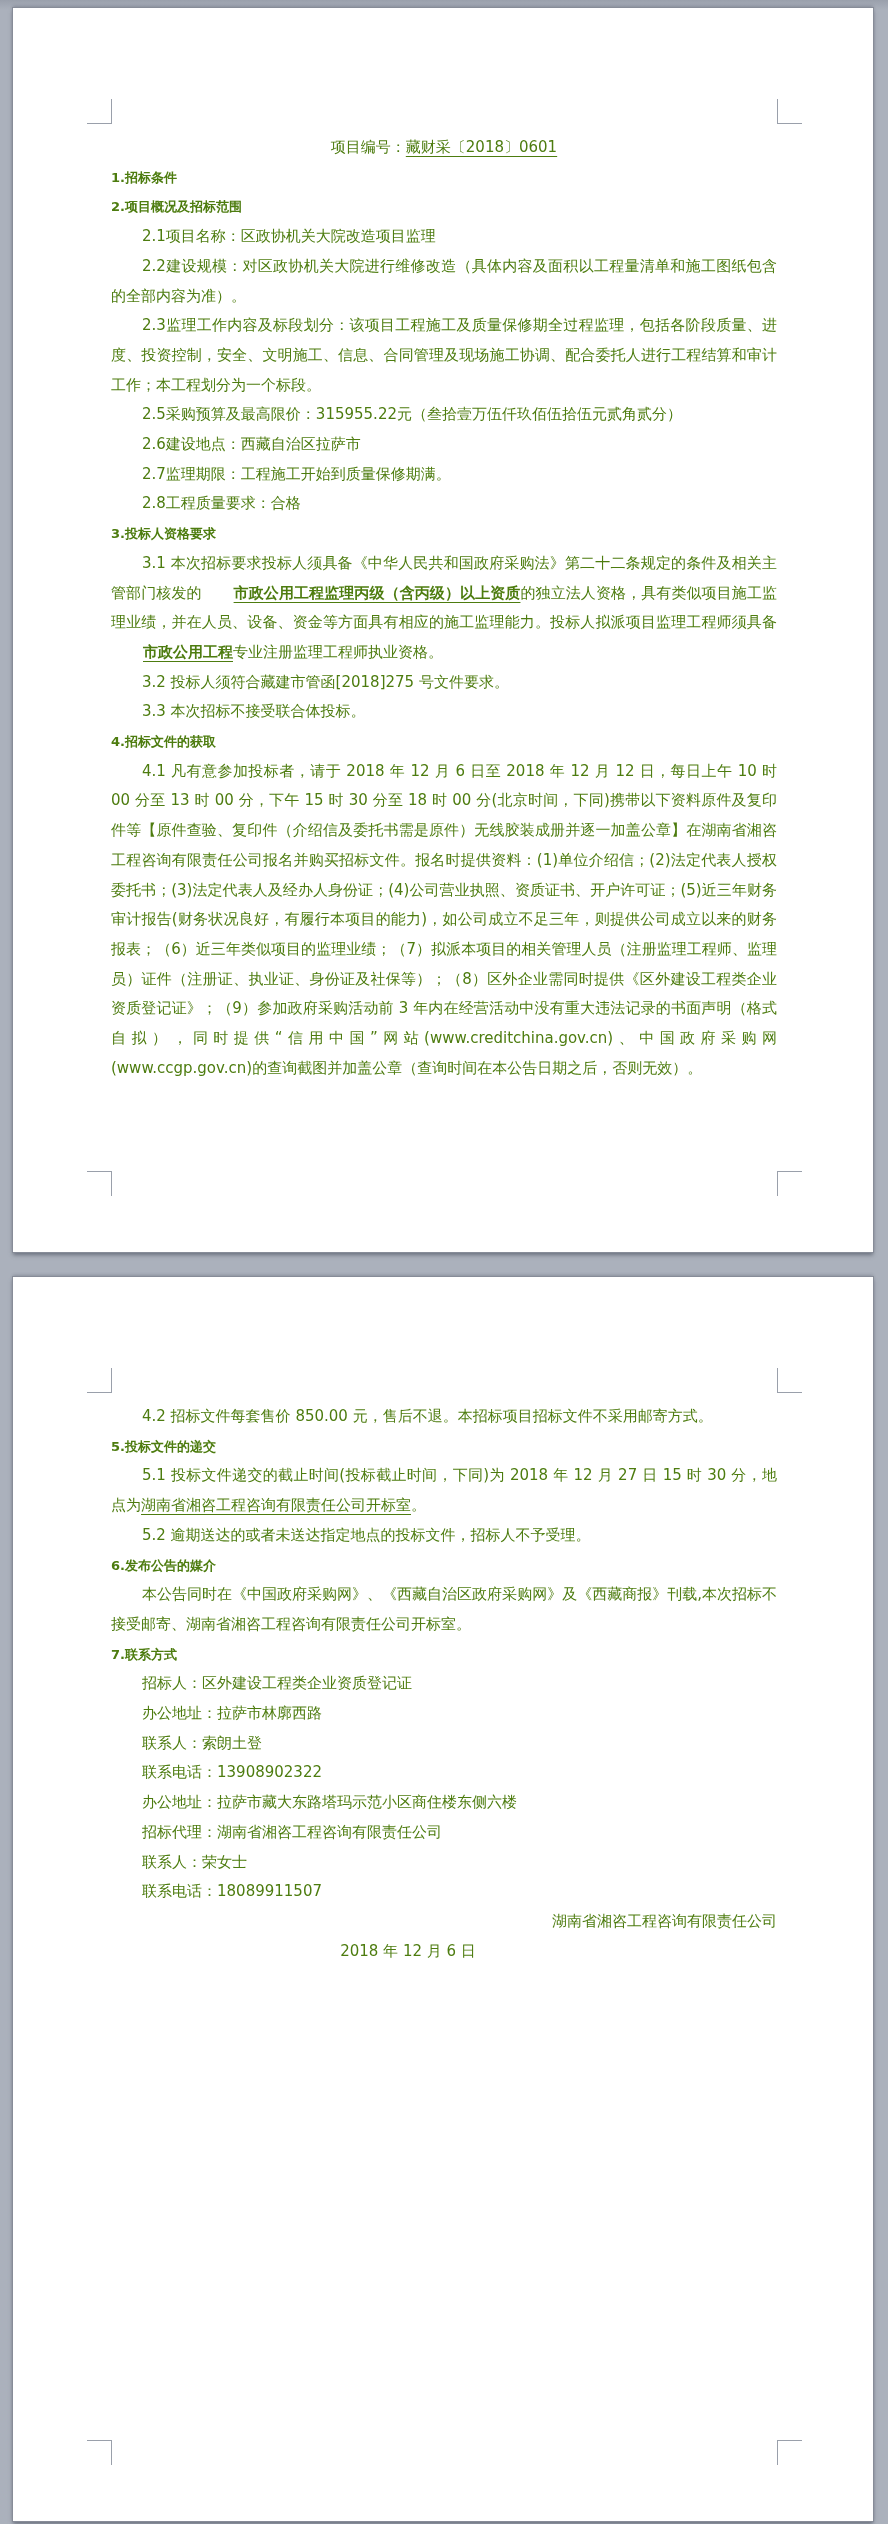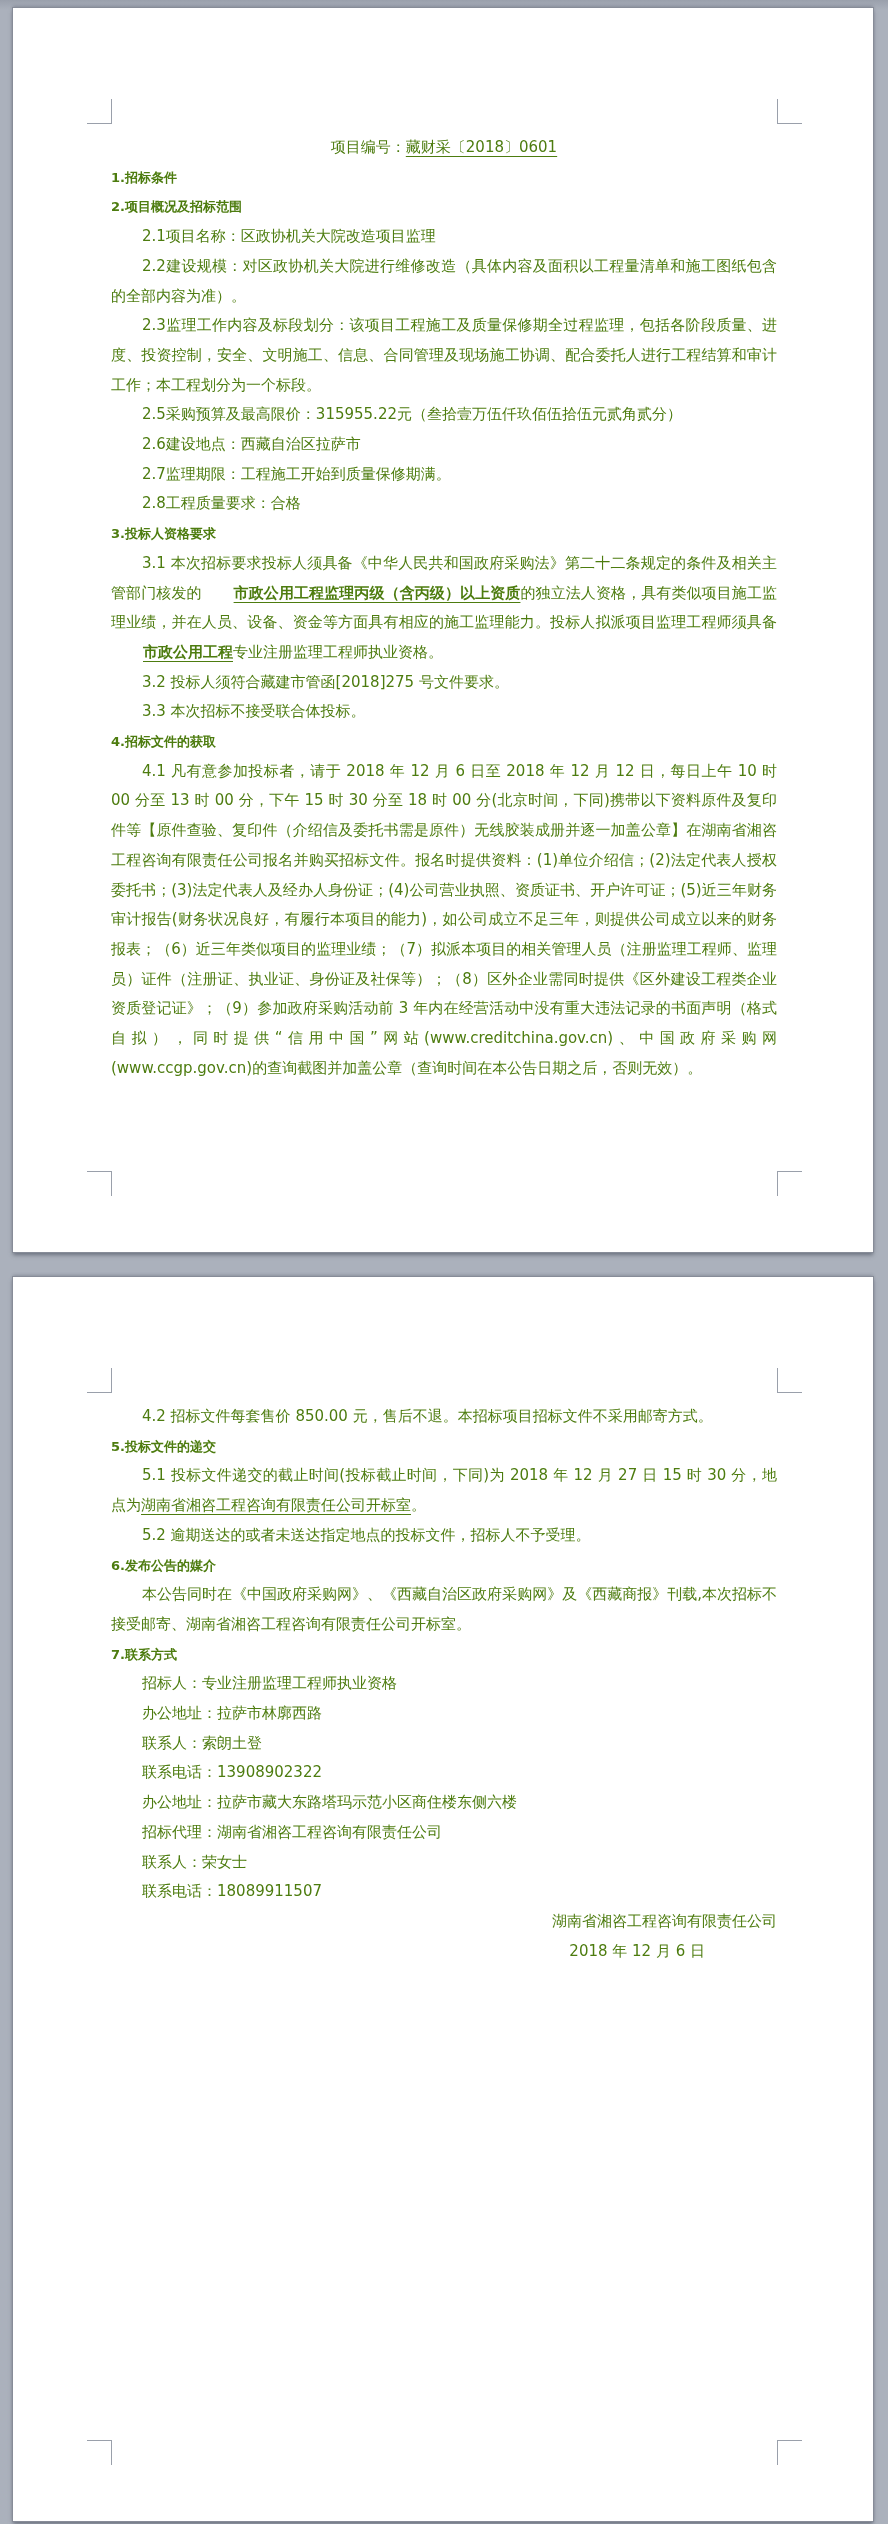--- a/index.html
+++ b/index.html
@@ -37,21 +37,21 @@
     line-height: 29.7px;
     margin-top: 12px;
   }
   .para { margin: 0; }
   .para span { white-space: pre-wrap; }
   .title   { text-align: center; }
   .heading { font-weight: bold; font-size: 13px; }
   .body    { text-indent: 31px; text-align: justify; }
   .plain   { text-indent: 31px; }
   .sign    { text-align: right; }
-  .date    { text-align: right; padding-right: 72px; }
+  .date    { text-align: center; padding-right: 72px; }
   .u { text-decoration: underline; text-underline-offset: 4px; text-decoration-thickness: 1px; }
   .b { font-weight: bold; padding-left: 32px; }
   .crop {
     position: absolute;
     width: 24px;
     height: 24px;
     border: 0 solid #9aa0ab;
   }
   .crop.tl { left: 74px;  top: 91px;   border-right-width: 1px; border-bottom-width: 1px; }
   .crop.tr { left: 764px; top: 91px;   border-left-width: 1px;  border-bottom-width: 1px; }
@@ -94,21 +94,21 @@
     <div class="crop bl"></div>
     <div class="crop br"></div>
     <div class="content">
         <p class="para body"><span>4.2 招标文件每套售价 850.00 元，售后不退。本招标项目招标文件不采用邮寄方式。</span></p>
         <p class="para heading"><span>5.投标文件的递交</span></p>
         <p class="para body"><span>5.1 投标文件递交的截止时间(投标截止时间，下同)为 2018 年 12 月 27 日 15 时 30 分，地点为</span><span class="u">湖南省湘咨工程咨询有限责任公司开标室</span><span>。</span></p>
         <p class="para body"><span>5.2 逾期送达的或者未送达指定地点的投标文件，招标人不予受理。</span></p>
         <p class="para heading"><span>6.发布公告的媒介</span></p>
         <p class="para body"><span>本公告同时在《中国政府采购网》、《西藏自治区政府采购网》及《西藏商报》刊载,本次招标不接受邮寄、湖南省湘咨工程咨询有限责任公司开标室。</span></p>
         <p class="para heading"><span>7.联系方式</span></p>
-        <p class="para plain"><span>招标人：专业注册监理工程师执业资格</span></p>
+        <p class="para plain"><span>招标人：区外建设工程类企业资质登记证</span></p>
         <p class="para plain"><span>办公地址：拉萨市林廓西路</span></p>
         <p class="para plain"><span>联系人：索朗土登</span></p>
         <p class="para plain"><span>联系电话：13908902322</span></p>
         <p class="para plain"><span>办公地址：拉萨市藏大东路塔玛示范小区商住楼东侧六楼</span></p>
         <p class="para plain"><span>招标代理：湖南省湘咨工程咨询有限责任公司</span></p>
         <p class="para plain"><span>联系人：荣女士</span></p>
         <p class="para plain"><span>联系电话：18089911507</span></p>
         <p class="para sign"><span>湖南省湘咨工程咨询有限责任公司</span></p>
         <p class="para date"><span>2018 年 12 月 6 日</span></p>
       </div>

